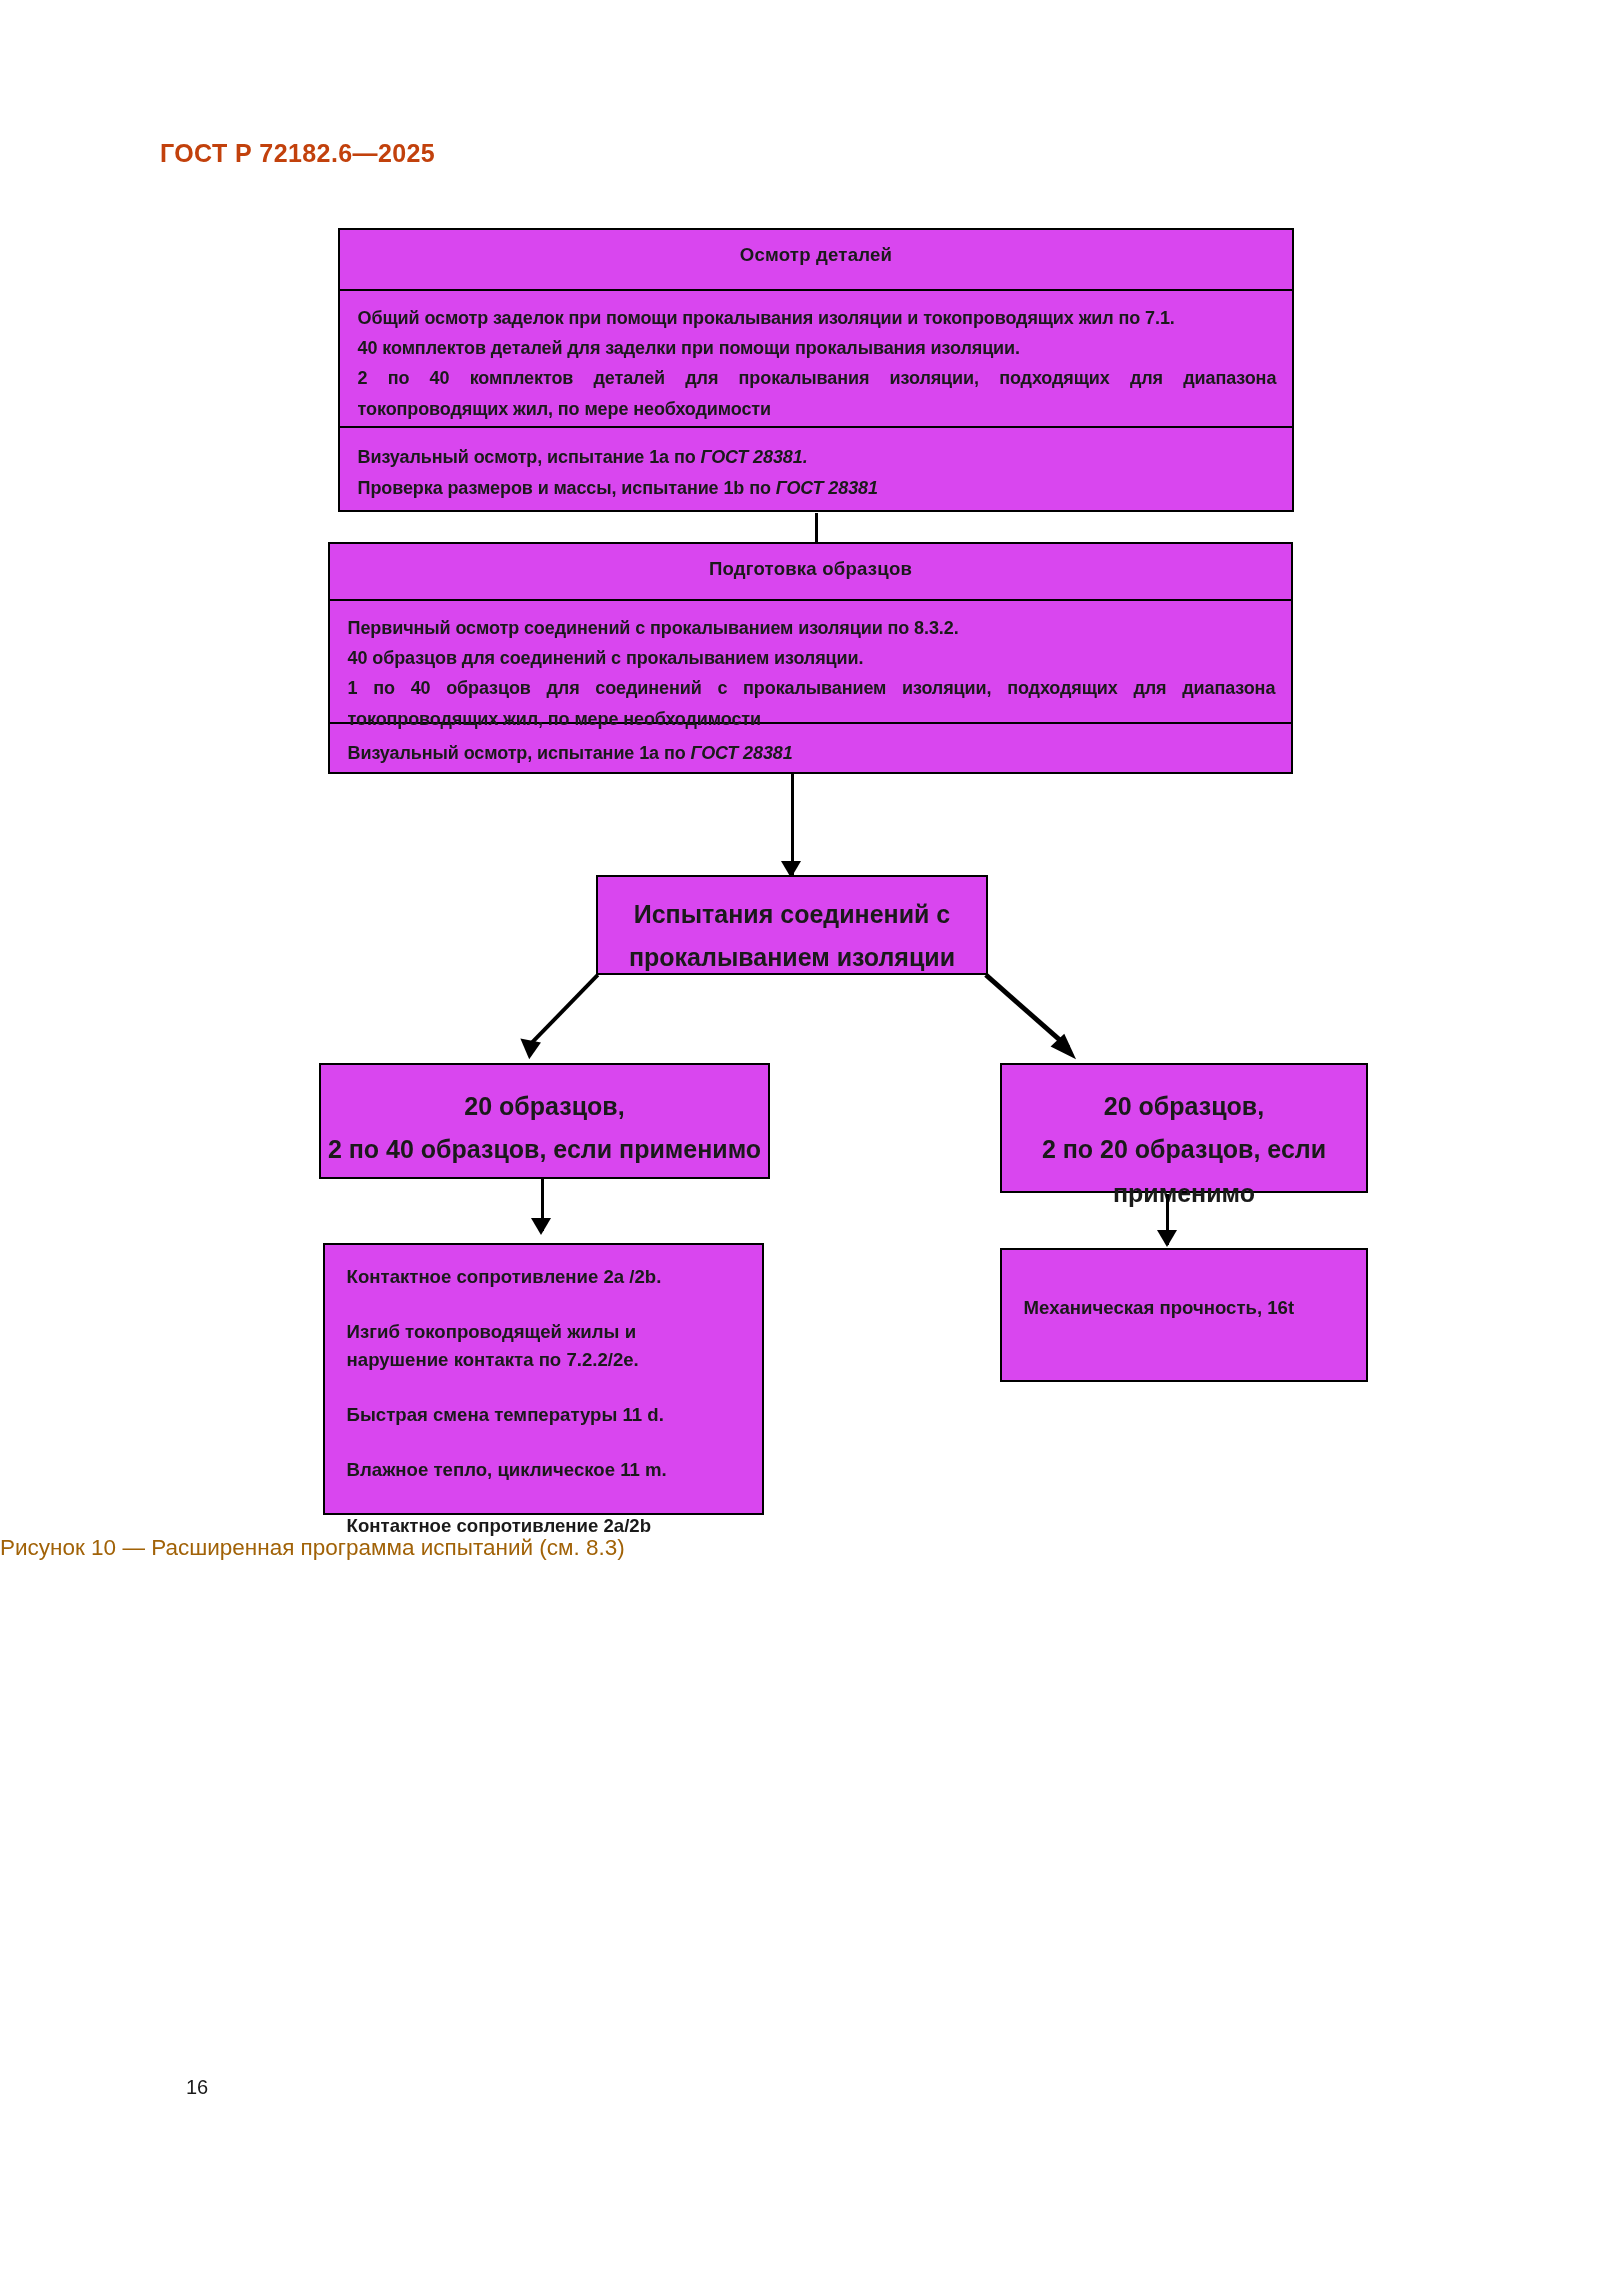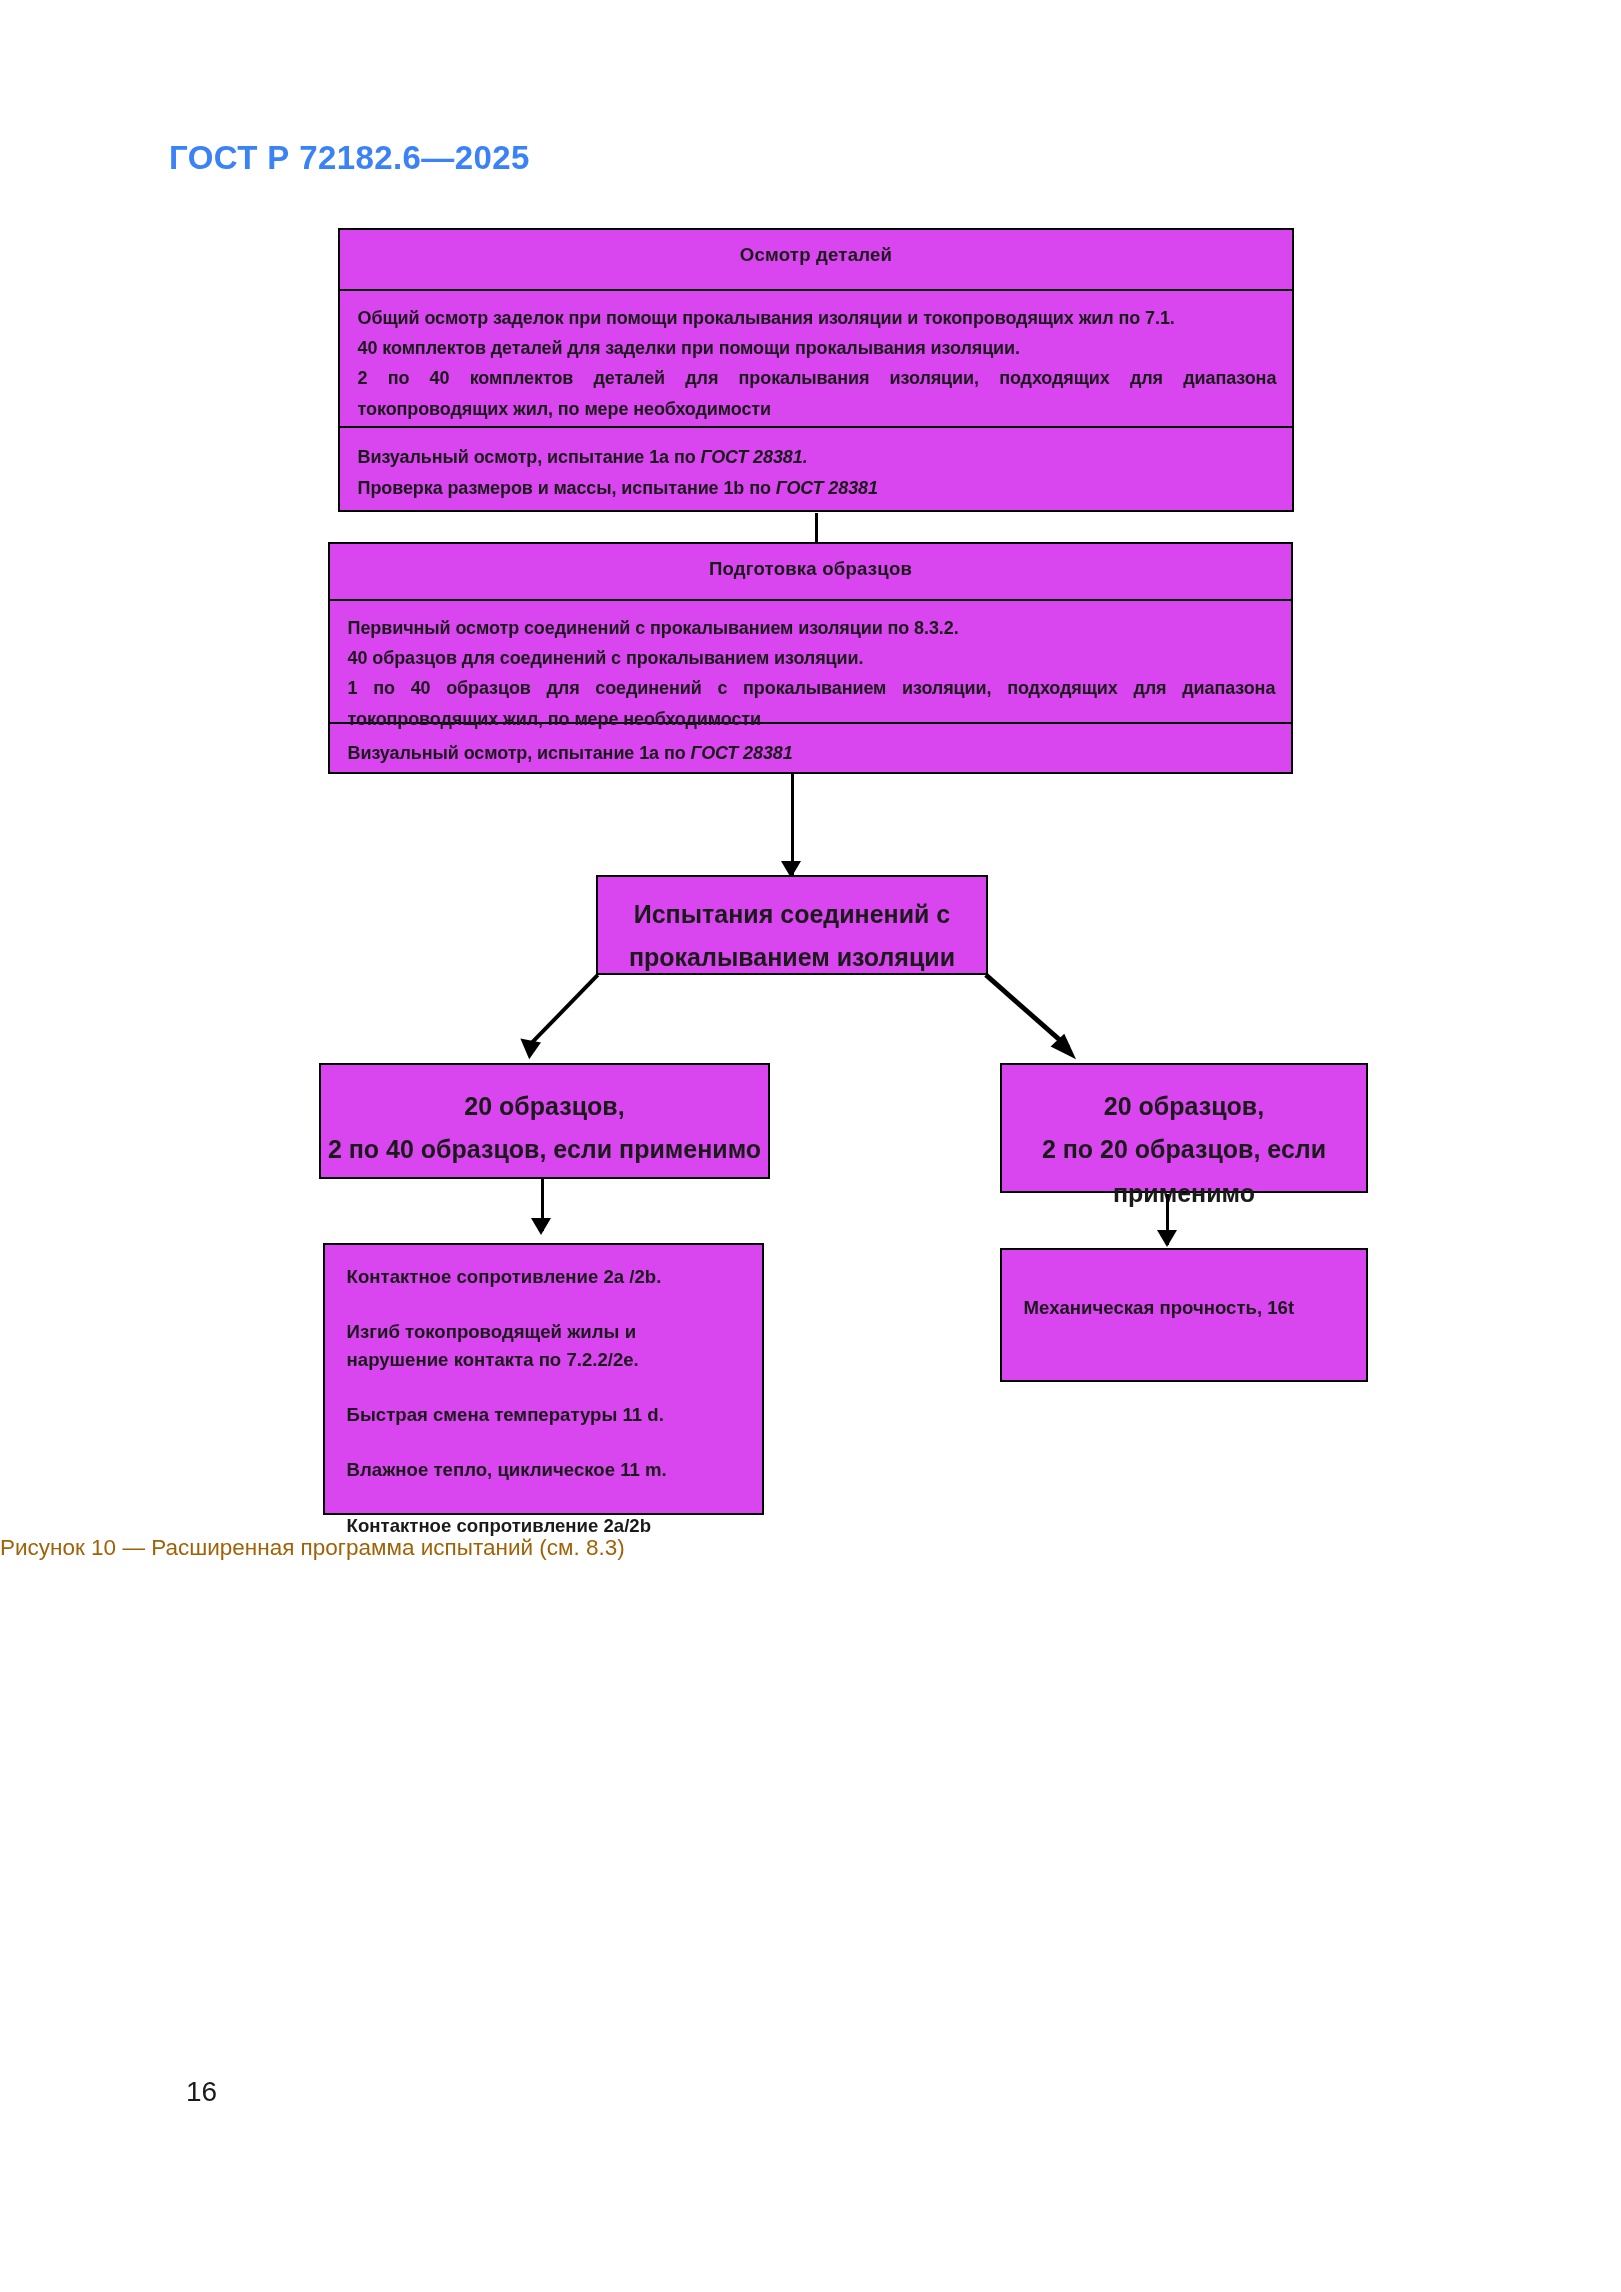--- a/index.html
+++ b/index.html
@@ -15,26 +15,26 @@
     position: relative;
     width: 1621px;
     height: 2293px;
     background: #ffffff;
     overflow: hidden;
   }
 
   
   .doc-header {
     position: absolute;
-    left: 169px;
+    left: 160px;
     top: 139px;
-    font-size: 33px;
+    font-size: 25px;
     font-weight: bold;
     letter-spacing: 0.4px;
-    color: #3b82f6;
+    color: #c2410c;
     white-space: nowrap;
   }
 
   
   .figure {
     position: absolute;
     left: 0;
     top: 0;
     width: 1621px;
     height: 1509px;
@@ -140,21 +140,21 @@
     text-align: left;
     font-size: 22.5px;
     color: #a16207;
   }
 
   
   .folio {
     position: absolute;
     left: 186px;
     top: 2076px;
-    font-size: 28px;
+    font-size: 20px;
     color: #1a1a1a;
   }
 </style>
 </head>
 <body>
 
 <div class="page">
 
   <div class="doc-header">ГОСТ Р 72182.6—2025</div>
 

